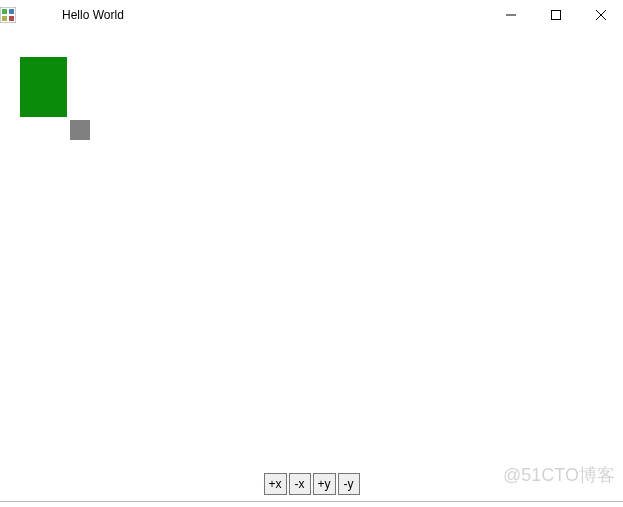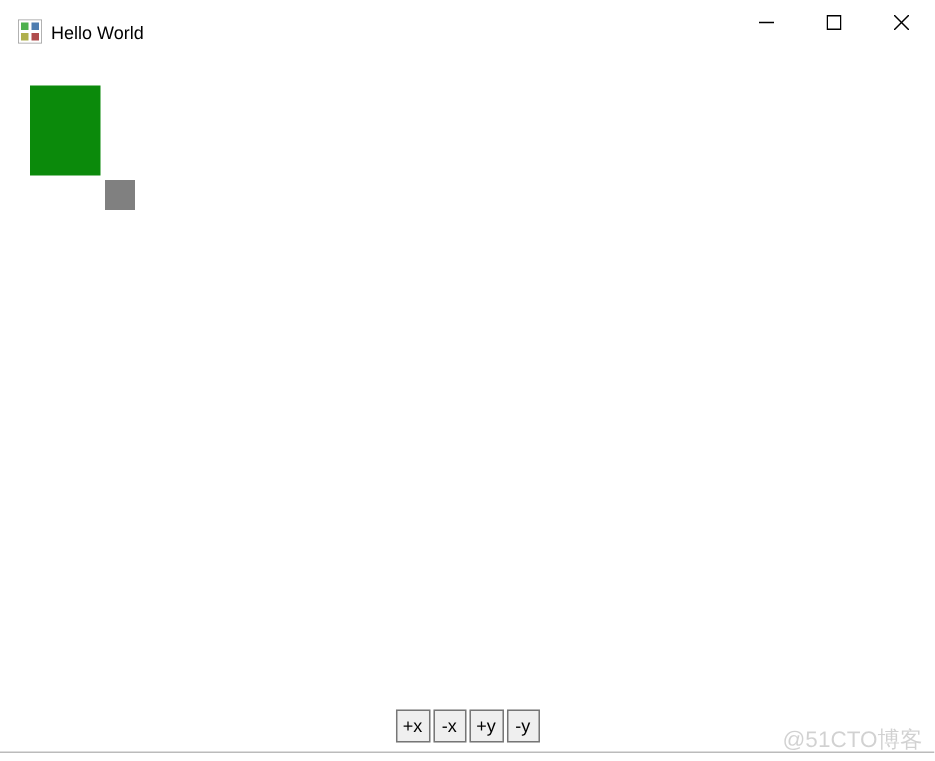--- a/index.html
+++ b/index.html
@@ -9,23 +9,24 @@
       font-family: "Segoe UI", "Microsoft YaHei", sans-serif;
       font-size: 12px;
       background: #fff;
       position: relative;
       overflow: hidden;
     }
     .titlebar {
       height: 30px;
       background: #fff;
       display: flex;
-      align-items: flex-end;
-      padding-left: 12px;
+      align-items: center;
+      padding-left: 0;
       border-bottom: 1px solid rgba(0,0,0,0);
+      gap: 40px;
     }
     .app-icon {
       width: 16px;
       height: 16px;
       margin-right: 6px;
       display: inline-flex;
       align-items: center;
       justify-content: center;
     }
     .app-icon svg { display: block; }
@@ -93,22 +94,22 @@
       background: #efefef;
       border: 1px solid #767676;
       cursor: default;
       display: flex;
       align-items: center;
       justify-content: center;
     }
     .watermark {
       position: absolute;
       right: 8px;
-      bottom: 4px;
-      font-size: 15px;
+      bottom: 20px;
+      font-size: 18px;
       color: rgba(0,0,0,0.18);
       pointer-events: none;
     }
     .bottom-border {
       position: absolute;
       left: 0;
       right: 0;
       bottom: 0;
       height: 6px;
       border-top: 1px solid #bbb;

